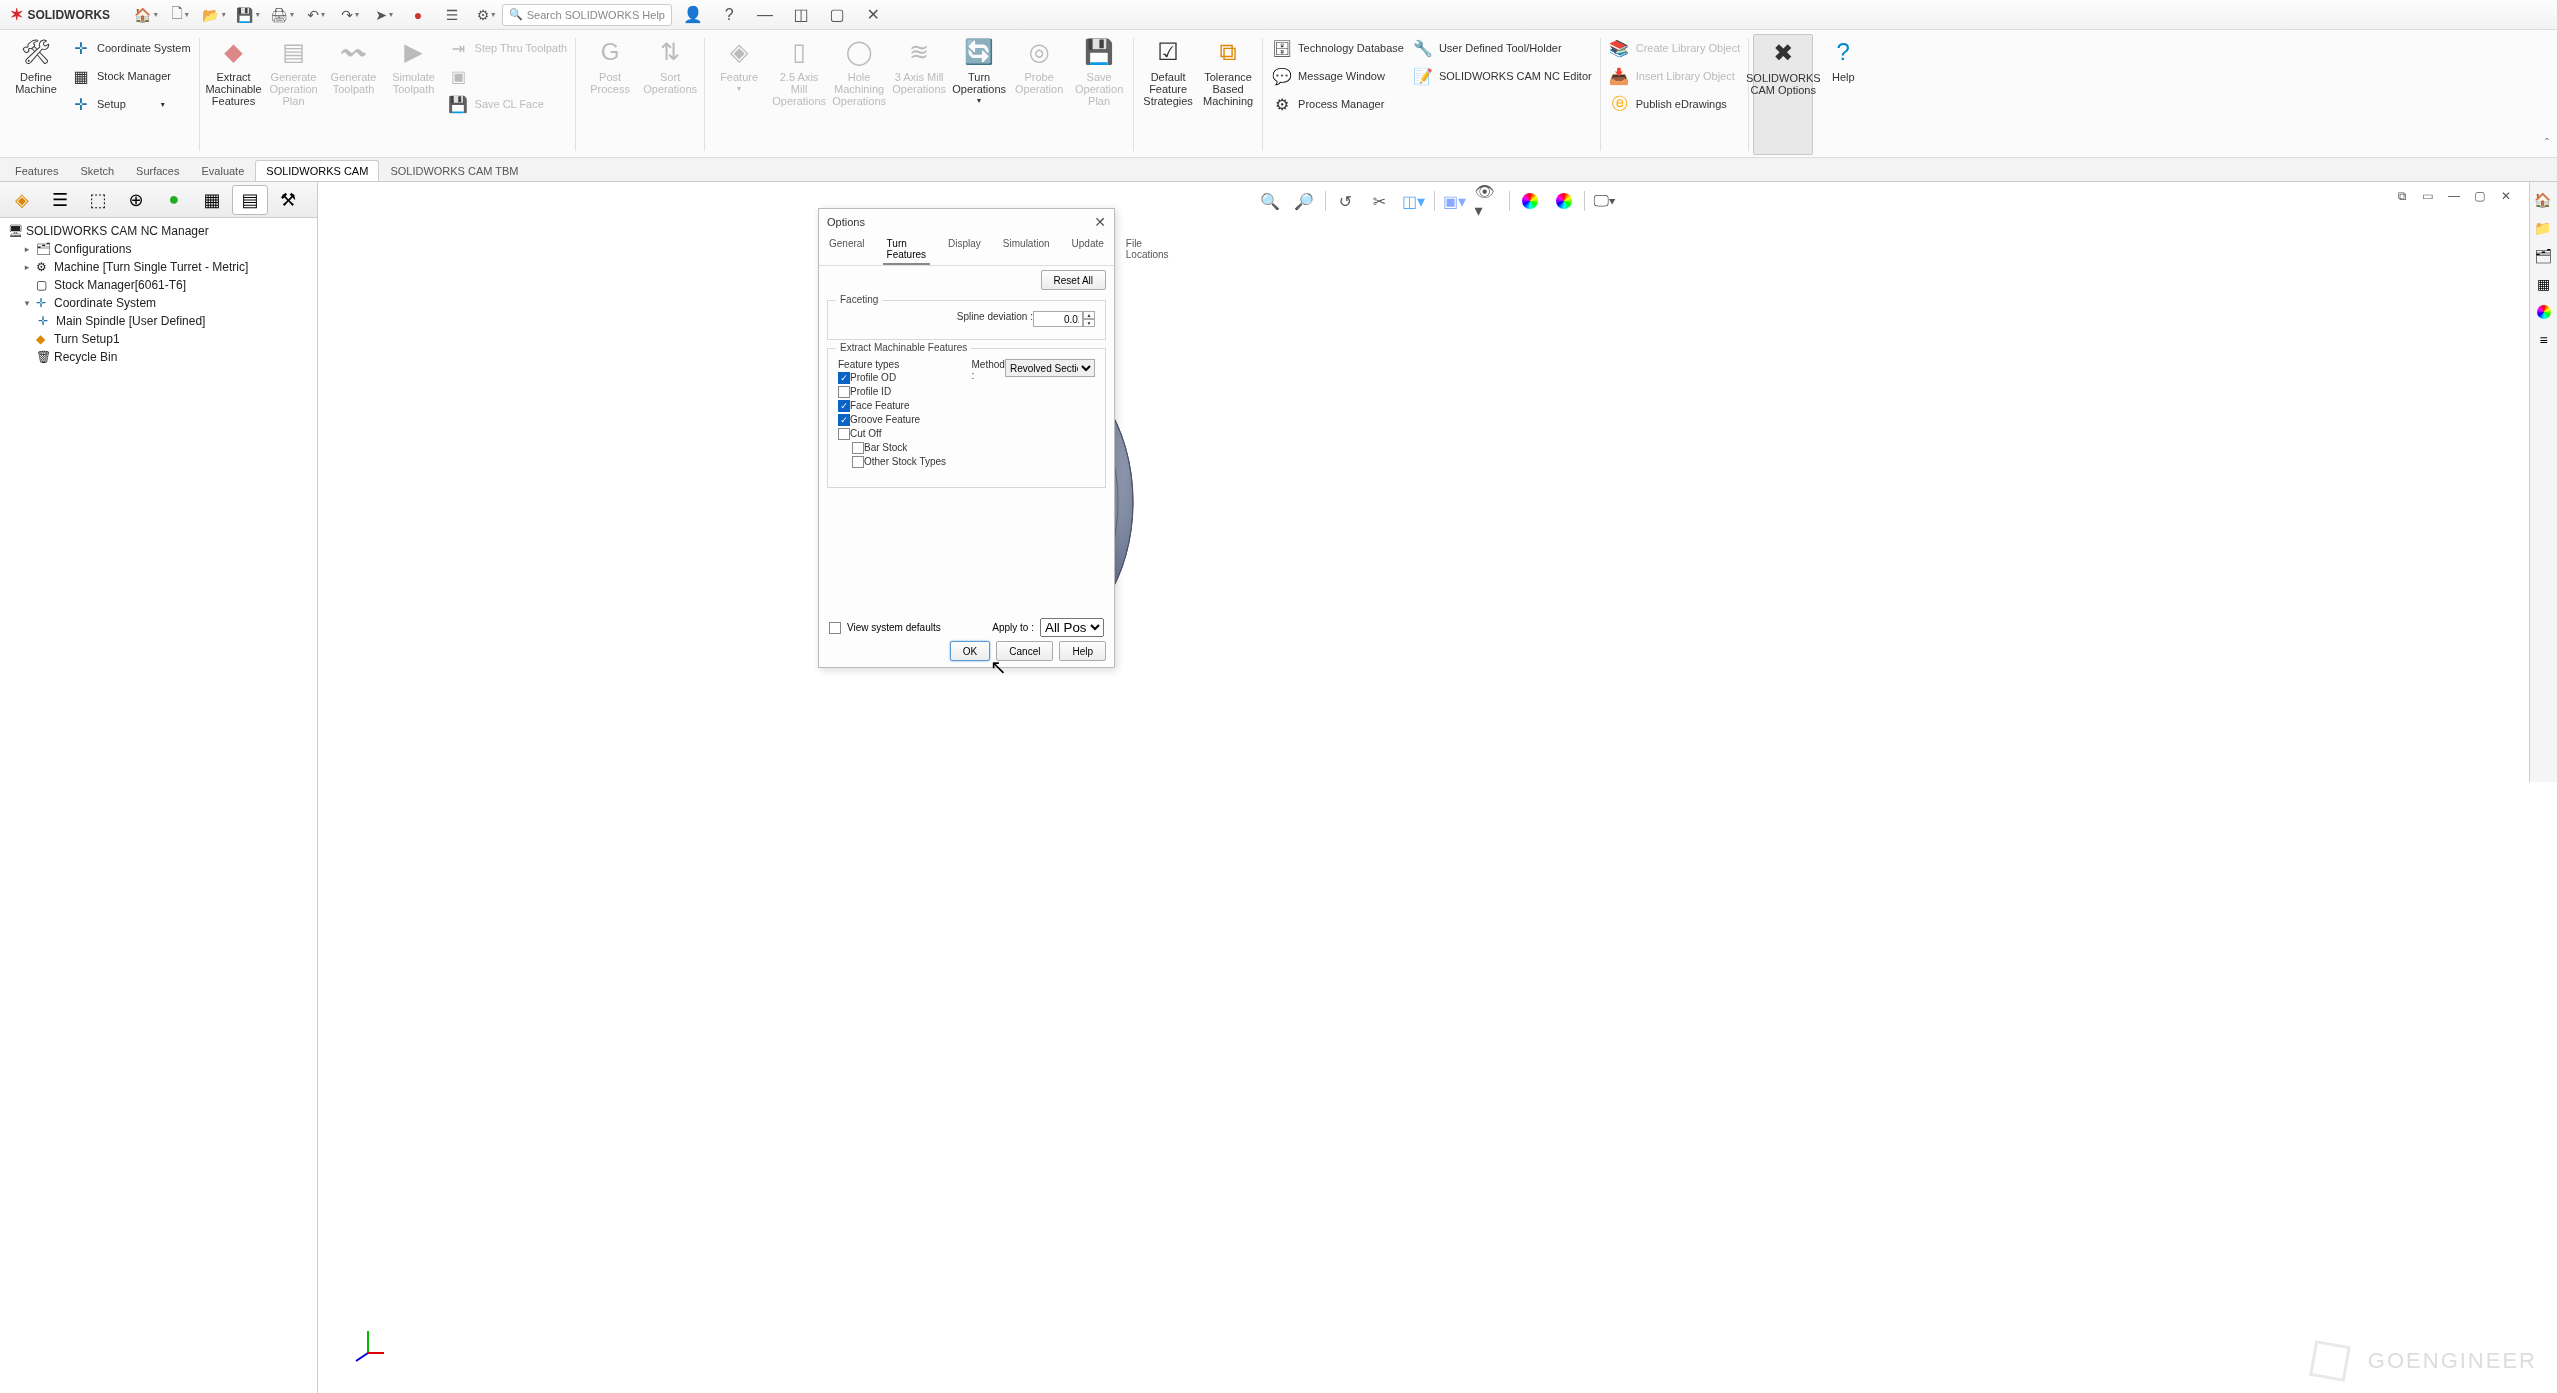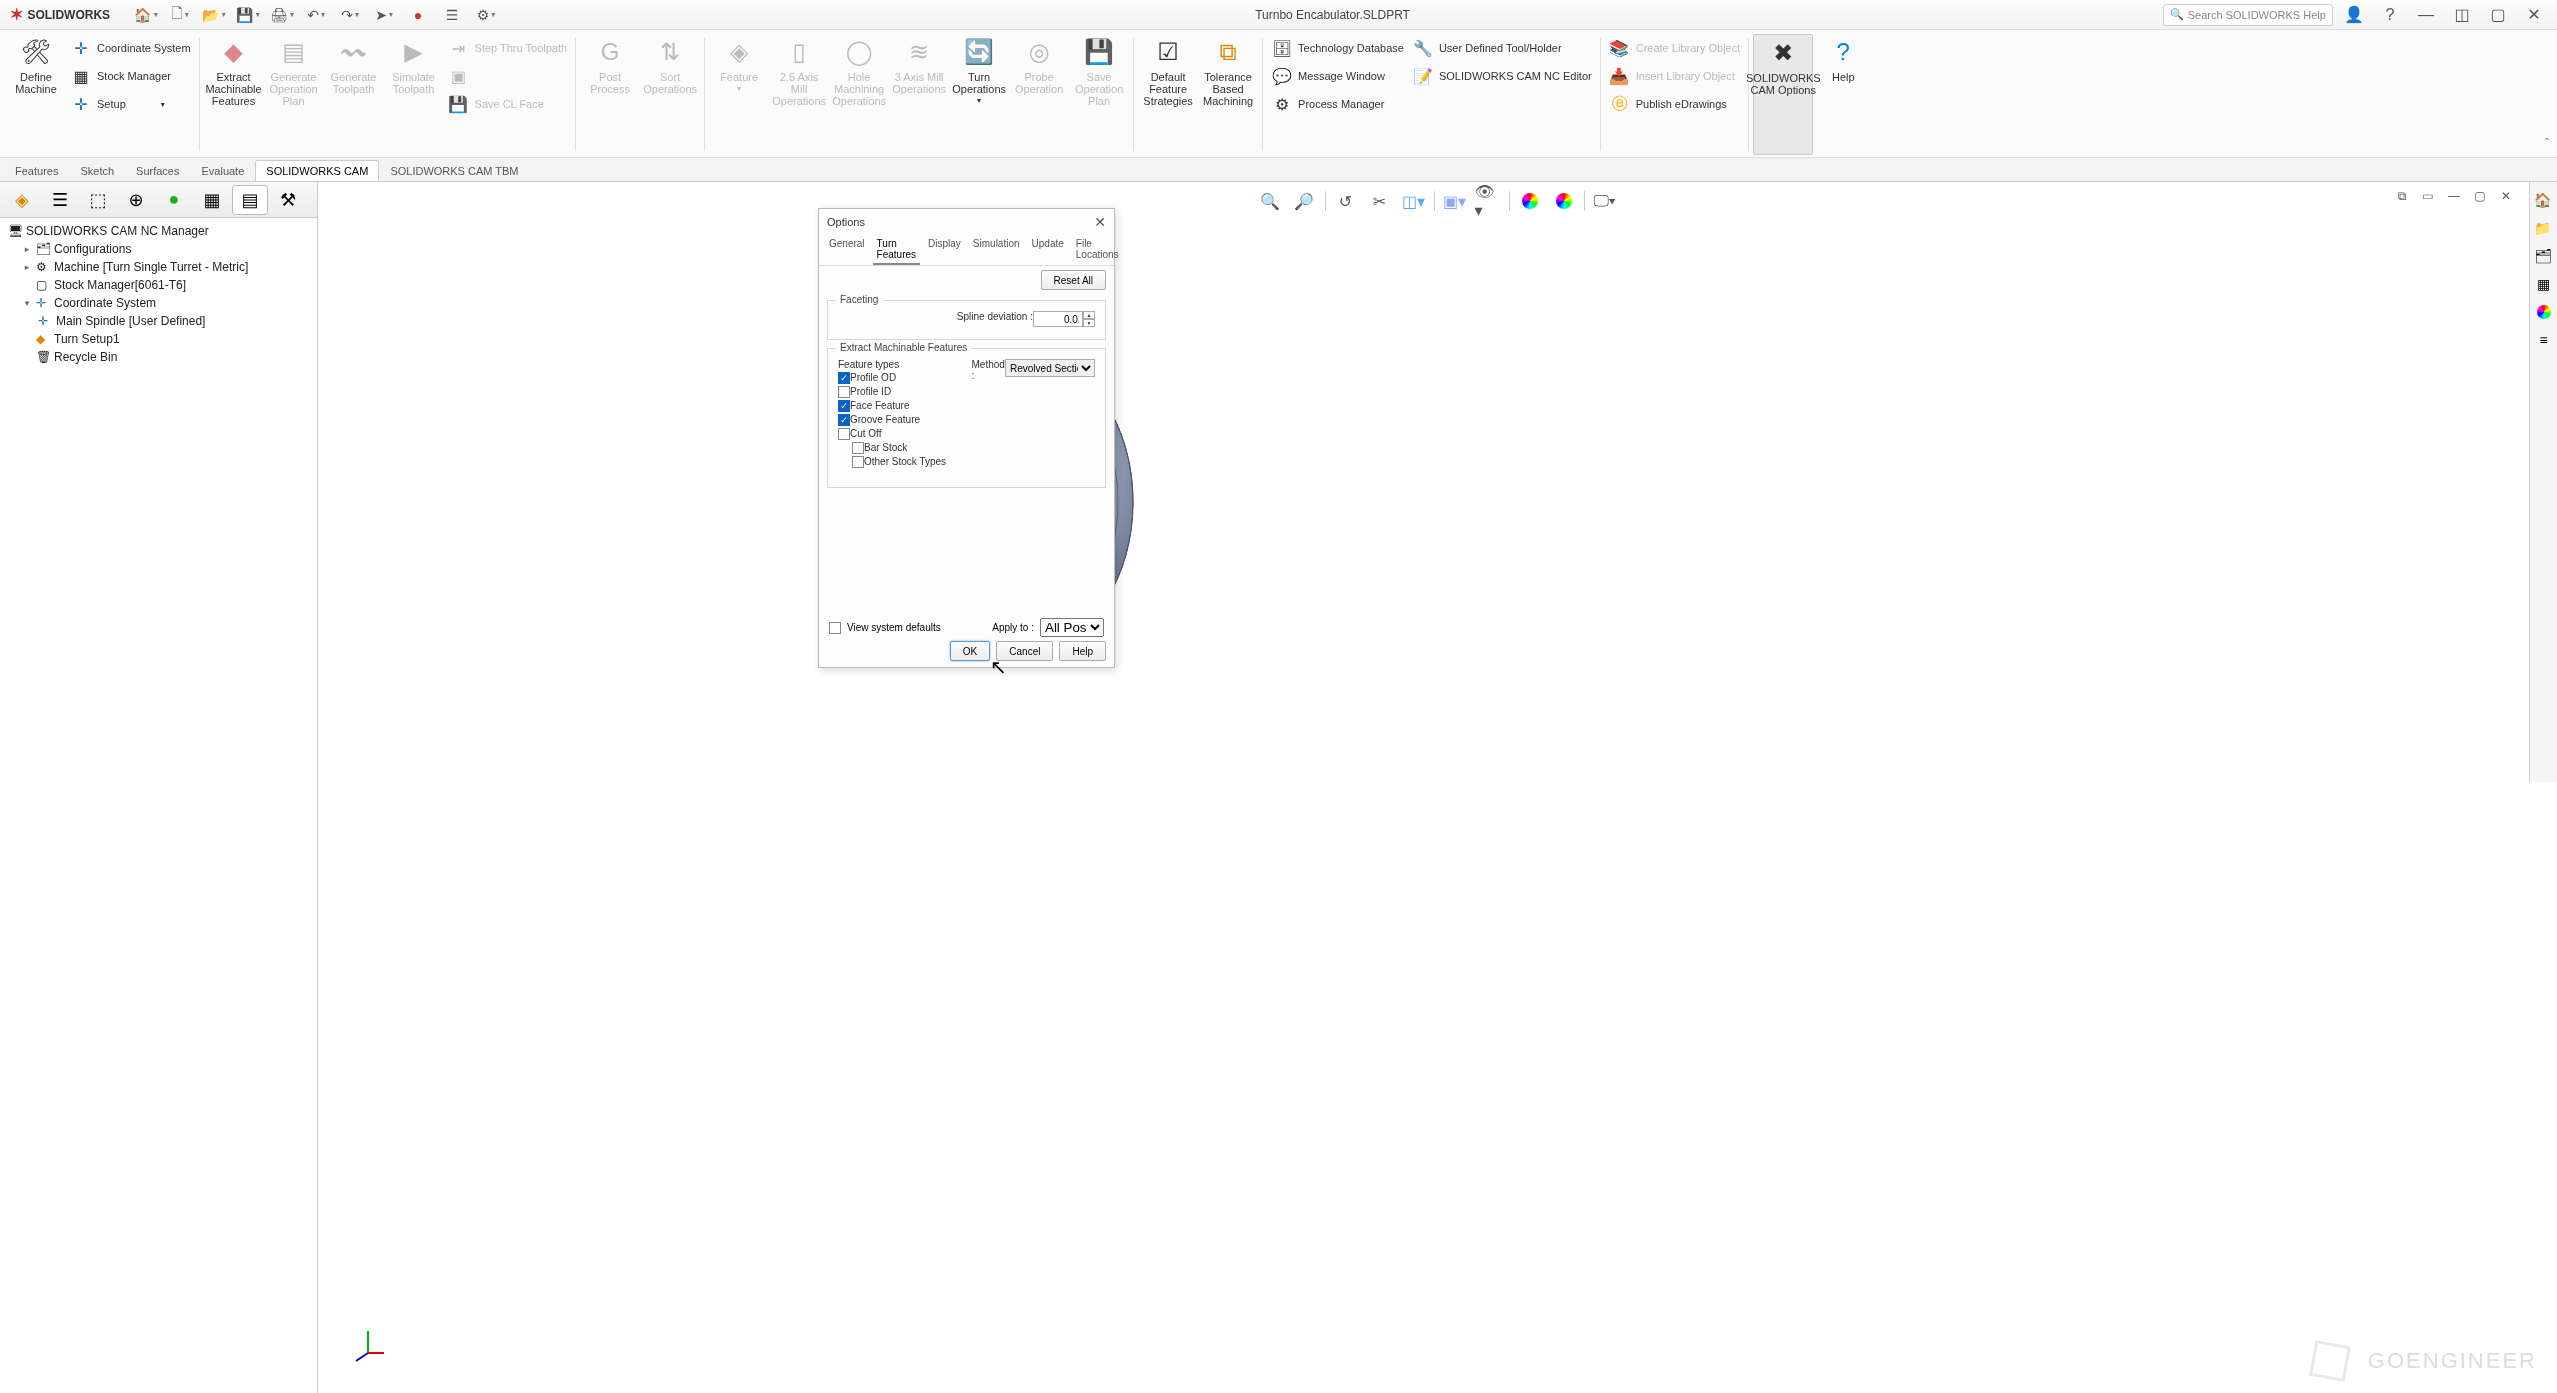--- a/index.html
+++ b/index.html
@@ -51,21 +51,21 @@
 
 .rightbar { position:absolute; right:0; top:182px; width:28px; background:#f5f5f5; border-left:1px solid #ccc; display:flex; flex-direction:column; gap:4px; padding-top:6px;}
 .rightbar .rbt { width:24px; height:24px; margin:0 auto; font-size:14px; display:flex;align-items:center;justify-content:center; }
 
 .doc-ctrl { position:absolute; top:186px; right:40px; display:flex; gap:4px;}
 .doc-ctrl .db { width:22px; height:20px; font-size:12px; color:#555; display:flex;align-items:center;justify-content:center;}
 
 .dialog { position: absolute; left: 818px; top: 208px; width: 297px; height: 460px; background: #fdfdfd; border: 1px solid #bbb; box-shadow: 2px 2px 8px rgba(0,0,0,.15); font-size: 11px; }
 .dlg-title { height: 26px; display: flex; align-items: center; padding: 0 8px; color: #333; }
 .dlg-close { margin-left: auto; font-size: 14px; color: #555; }
-.dlg-tabs { display: flex; padding: 0 6px; font-size: 10px; gap: 4px; border-bottom: 1px solid #ddd; }
+.dlg-tabs { display: flex; padding: 0 6px; font-size: 10px; gap: 14px; border-bottom: 1px solid #ddd; }
 .dlg-tab { padding: 3px 4px; color: #555; border-bottom: 2px solid transparent; }
 .dlg-tab.active { color: #000; border-bottom-color: #888; }
 .dlg-body { padding: 6px 8px; }
 .dlg-btnrow { display:flex; justify-content:flex-end; padding:4px 8px; gap:4px;}
 .dlg-btn { height:20px; padding:0 12px; font-size:10px; border:1px solid #aaa; background:linear-gradient(#fefefe,#ececec); display:flex;align-items:center; border-radius:2px;}
 .dlg-btn.primary { border-color:#5b9bd5; box-shadow:0 0 2px #5b9bd5; }
 .group-box { border:1px solid #d8d8d8; padding:8px 10px 10px 10px; margin-bottom:8px; position:relative; }
 .group-box .gb-title { position:absolute; top:-7px; left:8px; background:#fdfdfd; padding:0 4px; font-size:10px; color:#444;}
 .frow { display:flex; align-items:flex-start; font-size:10px; color:#333; margin:2px 0;}
 .frow input[type=text] { height:16px; font-size:10px; border:1px solid #aaa; padding:0 3px;}
@@ -99,21 +99,20 @@
     <div class="qbtn">📂<span class="drop">▾</span></div>
     <div class="qbtn">💾<span class="drop">▾</span></div>
     <div class="qbtn">🖨<span class="drop">▾</span></div>
     <div class="qbtn">↶<span class="drop">▾</span></div>
     <div class="qbtn">↷<span class="drop">▾</span></div>
     <div class="qbtn">➤<span class="drop">▾</span></div>
     <div class="qbtn" style="color:#c33">●</div>
     <div class="qbtn">☰</div>
     <div class="qbtn">⚙<span class="drop">▾</span></div>
   </div>
-  <div class="doc-title">Turnbo Encabulator.SLDPRT</div>
   <div class="sysbtns">
     <div class="search-box">
       <span style="margin-right:4px">🔍</span>
       <span>Search SOLIDWORKS Help</span>
     </div>
     <div class="sysbtn">👤</div>
     <div class="sysbtn">?</div>
     <div class="sysbtn">—</div>
     <div class="sysbtn">◫</div>
     <div class="sysbtn">▢</div>

